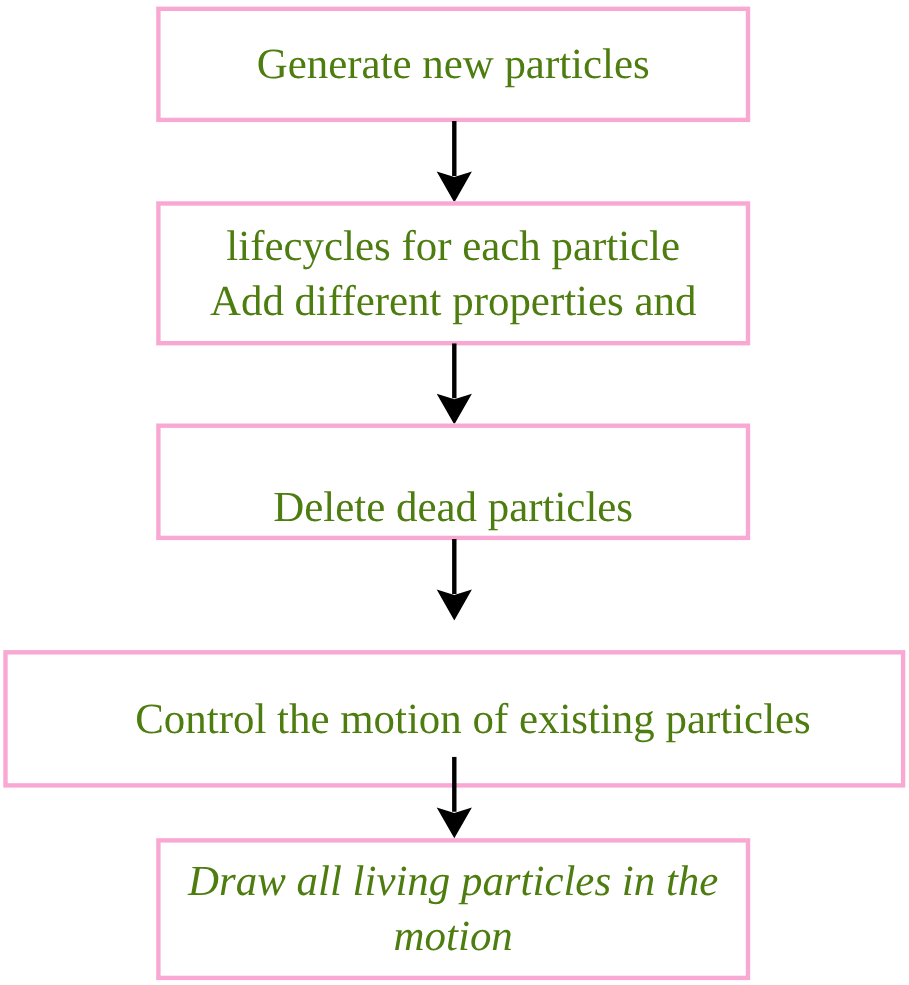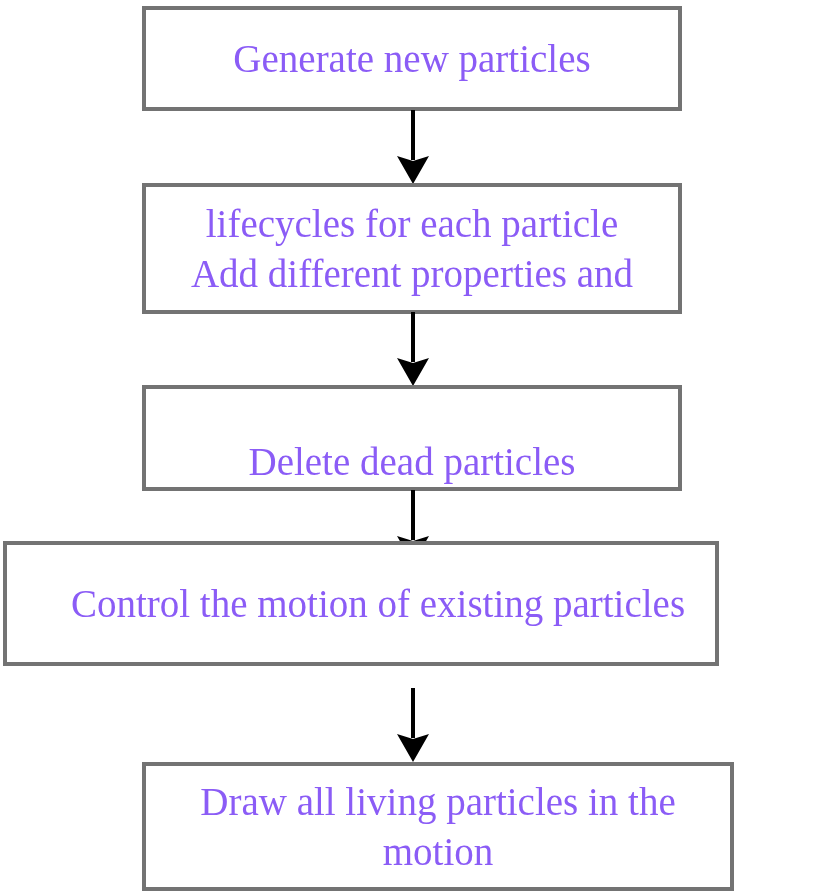--- a/index.html
+++ b/index.html
@@ -15,39 +15,39 @@
   .canvas {
     position: relative;
     width: 826px;
     height: 895px;
     background: #ffffff;
     overflow: hidden;
   }
   .node {
     position: absolute;
     box-sizing: border-box;
-    border: 4px solid #737373;
+    border: 4px solid #f9a8d4;
     background: #ffffff;
     display: flex;
     flex-direction: column;
     align-items: center;
     justify-content: center;
     text-align: center;
     font-size: 39px;
     line-height: 1.27;
-    color: #8b5cf6;
+    color: #4d7c0f;
   }
   .line {
     white-space: nowrap;
   }
   .n1 { left: 142px; top: 6px;   width: 540px; height: 105px; }
   .n2 { left: 142px; top: 183px; width: 540px; height: 131px; }
   .n3 { left: 142px; top: 385px; width: 540px; height: 106px; justify-content: flex-end; }
-  .n4 { left: 3px;   top: 541px; width: 716px; height: 125px; padding-left: 34px; }
-  .n5 { left: 142px; top: 762px; width: 592px; height: 129px; }
+  .n4 { left: 3px;   top: 591px; width: 820px; height: 125px; padding-left: 34px; }
+  .n5 { left: 142px; top: 762px; width: 540px; height: 129px; font-style: italic; }
   .arrow {
     position: absolute;
     left: 393px;
   }
   .a1 { top: 110px; }
   .a2 { top: 312px; }
   .a3 { top: 490px; }
   .a4 { top: 688px; }
 </style>
 </head>

